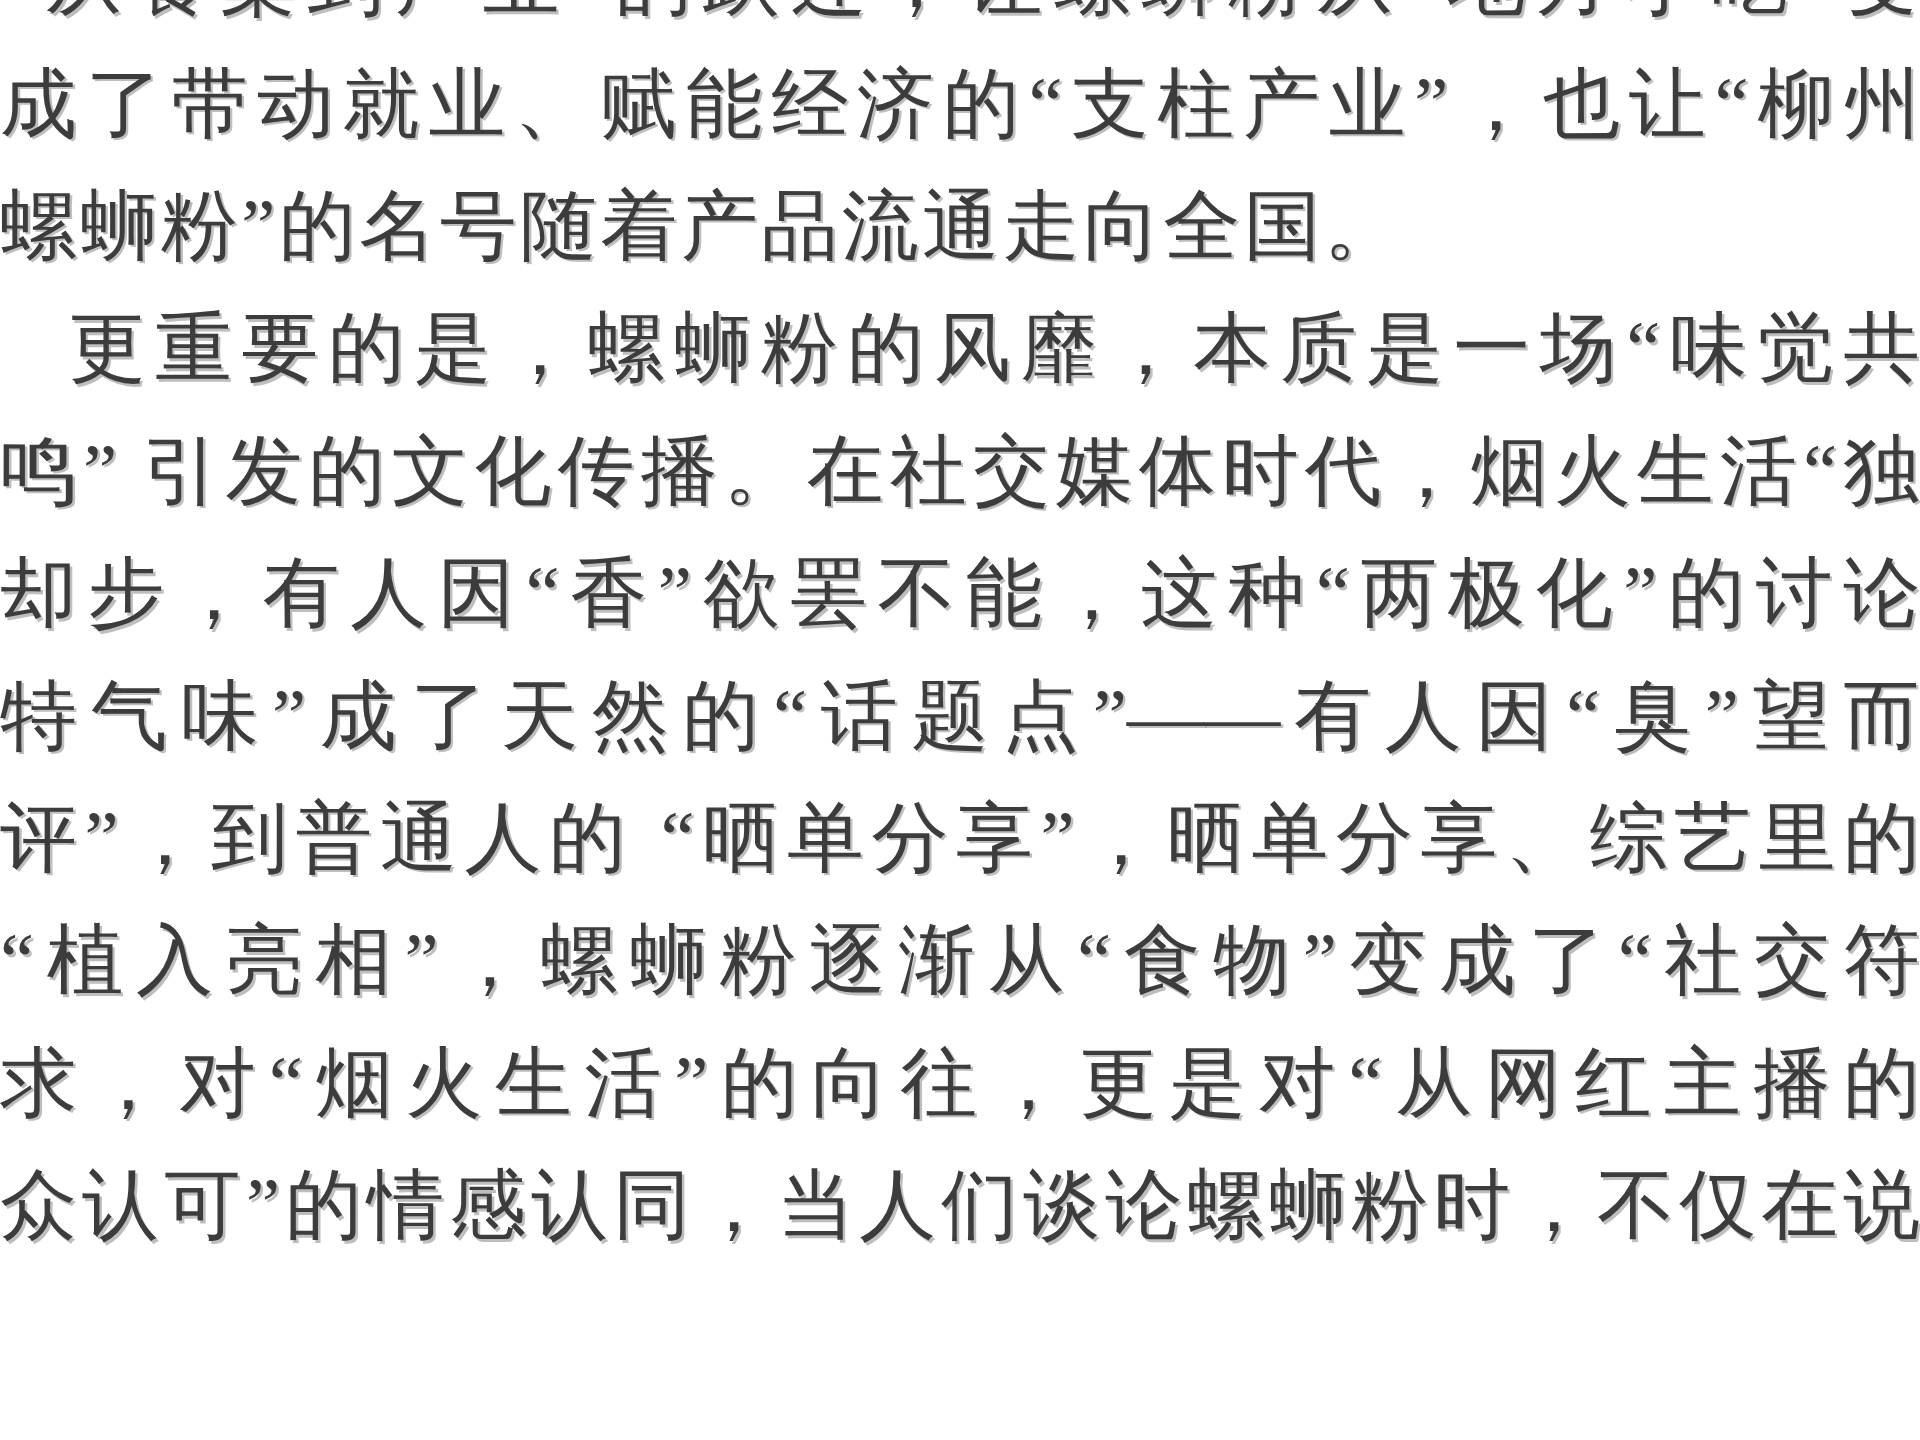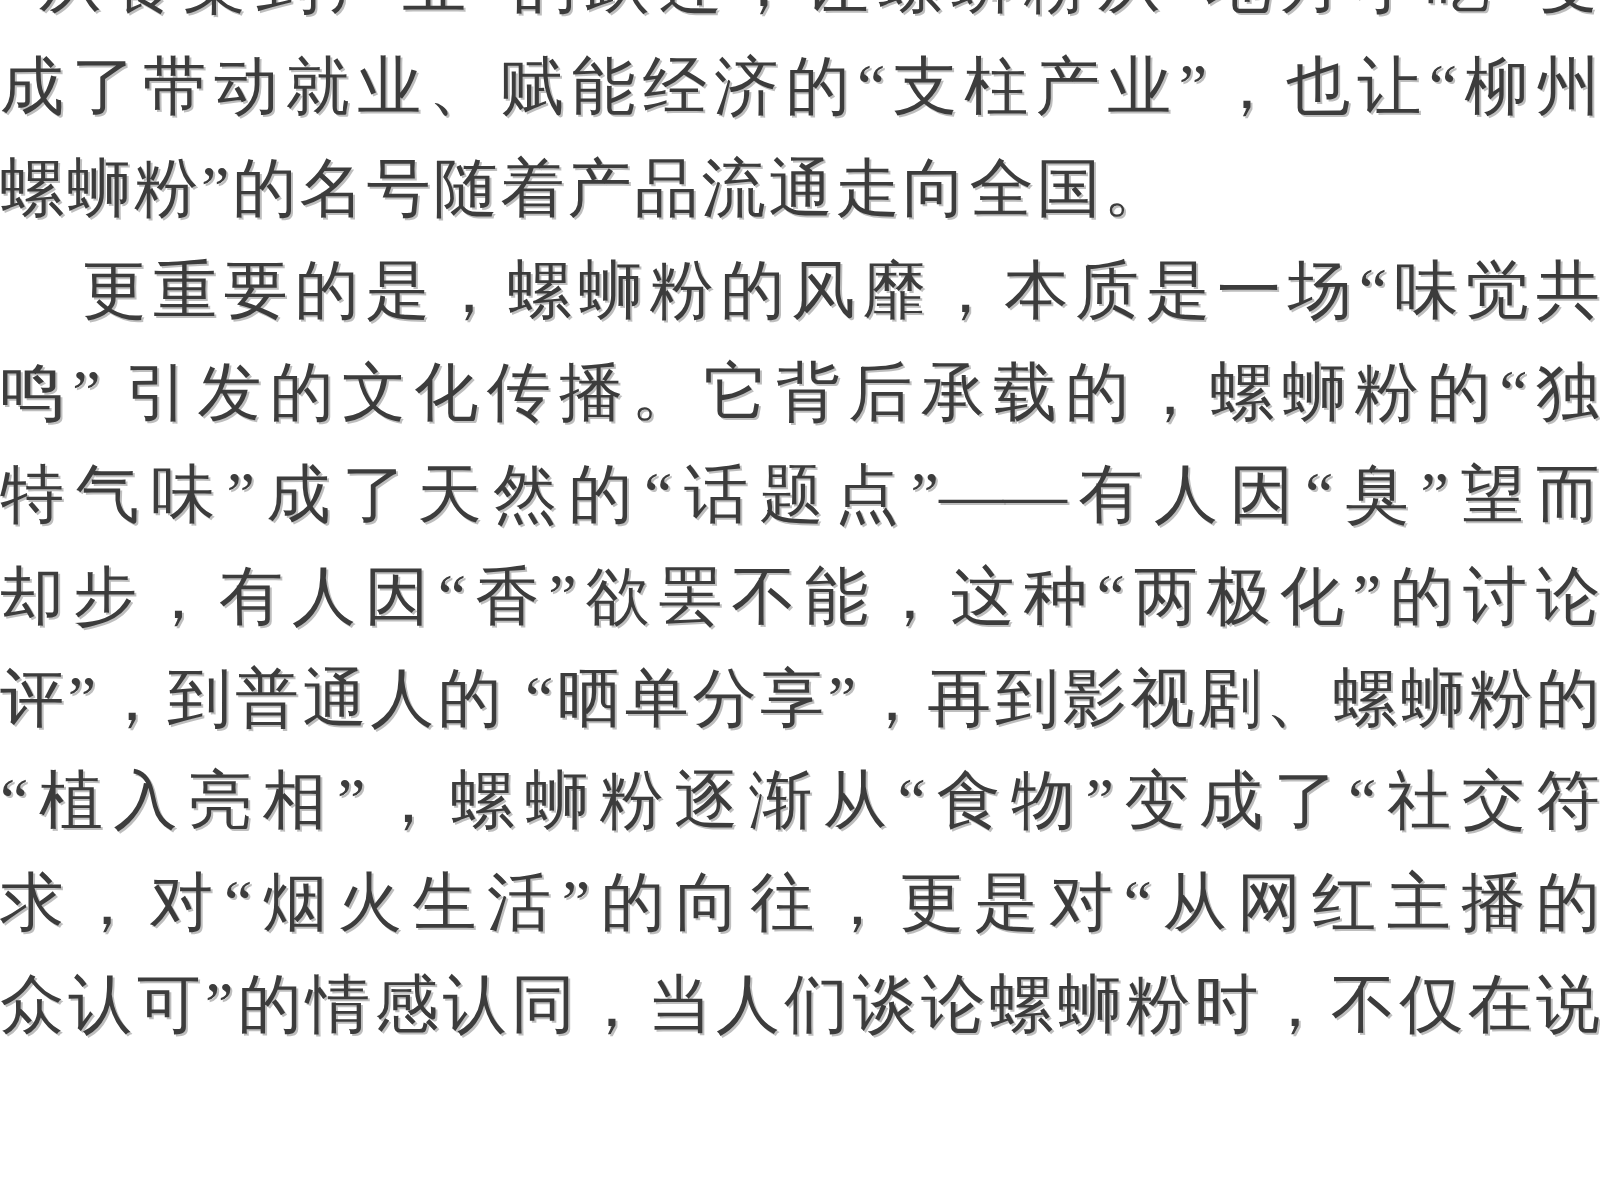--- a/index.html
+++ b/index.html
@@ -33,31 +33,31 @@
     text-justify: inter-character;
     overflow: visible;
     font-family: Liberation Serif, serif;
   }
   .ln-para-end {
     text-align: center;
     text-align-last: left;      
     letter-spacing: 3px;
   }
   .ln-indent {
-    padding-left: 82px;        
+    padding-left: 57px;        
   }
 </style>
 </head>
 <body>
 
 <div class="page">
   <div class="ln">“从餐桌到产业”的跃迁，让螺蛳粉从“地方小吃”变</div>
   <div class="ln">成了带动就业、赋能经济的“支柱产业”，也让“柳州</div>
   <div class="ln ln-para-end">螺蛳粉”的名号随着产品流通走向全国。</div>
   <div class="ln ln-indent">更重要的是，螺蛳粉的风靡，本质是一场“味觉共</div>
-  <div class="ln">鸣” 引发的文化传播。它背后承载的，螺蛳粉的“独</div>
+  <div class="ln">鸣” 引发的文化传播。在社交媒体时代，烟火生活“独</div>
+  <div class="ln">却步，有人因“香”欲罢不能，这种“两极化”的讨论</div>
   <div class="ln">特气味”成了天然的“话题点”——有人因“臭”望而</div>
-  <div class="ln">却步，有人因“香”欲罢不能，这种“两极化”的讨论</div>
-  <div class="ln">评”，到普通人的 “晒单分享”，再到影视剧、螺蛳粉的</div>
+  <div class="ln">评”，到普通人的 “晒单分享”，晒单分享、综艺里的</div>
   <div class="ln">“植入亮相”，螺蛳粉逐渐从“食物”变成了“社交符</div>
   <div class="ln">求，对“烟火生活”的向往，更是对“从网红主播的</div>
   <div class="ln">众认可”的情感认同，当人们谈论螺蛳粉时，不仅在说</div>
 </div>
 
 </body></html>

